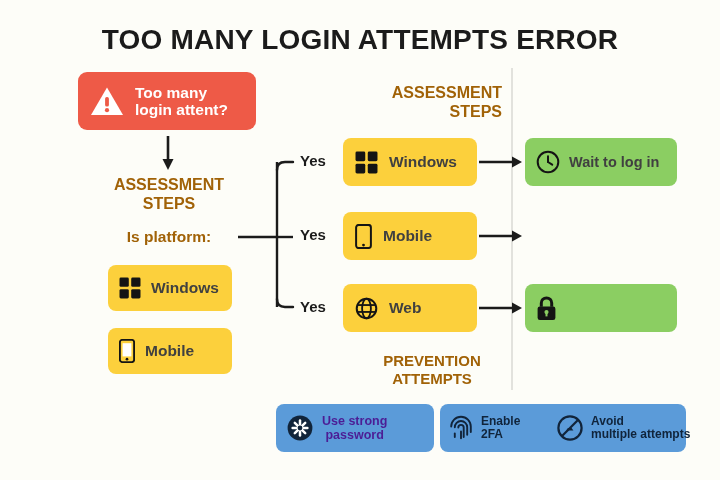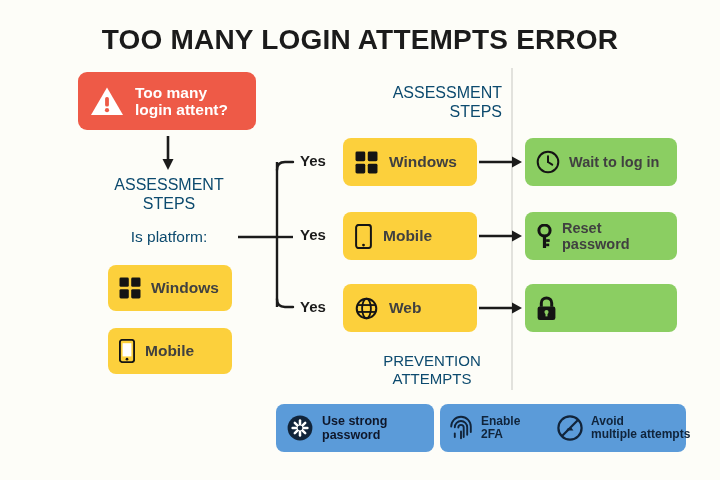--- a/index.html
+++ b/index.html
@@ -63,22 +63,22 @@
     border-radius: 9px;
   }
   #alert-box .lbl {
     color: #ffffff;
     font-size: 15.5px;
   }
 
   
   .plain {
     position: absolute;
-    font-weight: normal;
-    color: #0c4a6e;
+    font-weight: bold;
+    color: #a16207;
     line-height: 1.18;
   }
   #left-assessment {
     left: 86px;
     top: 176px;
     width: 166px;
     text-align: center;
     font-size: 16px;
   }
   #is-platform {
@@ -116,21 +116,21 @@
 
   
   .green { background: #8bce62; }
   .green .lbl { font-size: 14.5px; }
   #res-wait   { left: 525px; top: 138px; width: 152px; height: 48px; padding: 0 11px; gap: 9px; }
   #res-reset  { left: 525px; top: 212px; width: 152px; height: 48px; padding: 0 11px; gap: 9px; }
   #res-unlock { left: 525px; top: 284px; width: 152px; height: 48px; padding: 0 11px; gap: 9px; }
 
   
   .blue { background: #5b9bd9; }
-  .blue .lbl { font-size: 12.5px; color: #0f172a; }
+  .blue .lbl { font-size: 12.5px; color: #4c1d95; text-align: center; }
   #prev-1 { left: 276px; top: 404px; width: 158px; height: 48px; padding: 0 11px; gap: 9px; }
   #prev-wide {
     position: absolute;
     left: 440px;
     top: 404px;
     width: 246px;
     height: 48px;
     background: #5b9bd9;
     border-radius: 8px;
     display: flex;
@@ -293,31 +293,20 @@
       <svg class="icon-svg" width="23" height="23" viewBox="0 0 24 24">
         <circle cx="12" cy="12" r="10.2" fill="none" stroke="#141414" stroke-width="2.1"></circle>
         <ellipse cx="12" cy="12" rx="4.6" ry="10.2" fill="none" stroke="#141414" stroke-width="1.9"></ellipse>
         <line x1="2.1" y1="8.4" x2="21.9" y2="8.4" stroke="#141414" stroke-width="1.9"></line>
         <line x1="2.1" y1="15.6" x2="21.9" y2="15.6" stroke="#141414" stroke-width="1.9"></line>
       </svg>
     </span>
     <span class="lbl">Web</span>
   </div>
 
-  <div class="card green" id="res-reset">
-    <span class="ico">
-      <svg class="icon-svg" width="17" height="25" viewBox="0 0 17 25">
-        <circle cx="8.5" cy="6.6" r="5.6" fill="none" stroke="#141414" stroke-width="3"></circle>
-        <rect x="6.9" y="10.6" width="3.2" height="13.4" fill="#141414"></rect>
-        <rect x="10.1" y="15.2" width="3.6" height="2.7" fill="#141414"></rect>
-        <rect x="10.1" y="19.6" width="3.1" height="2.6" fill="#141414"></rect>
-      </svg>
-    </span>
-    <span class="lbl">Reset password</span>
-  </div>
 
   <div class="card green" id="res-unlock">
     <span class="ico">
       <svg class="icon-svg" width="21" height="25" viewBox="0 0 21 25">
         <path d="M5.3 10.8 V7.1 a5.2 5.2 0 0 1 10.4 0 V10.8" fill="none" stroke="#141414" stroke-width="3"></path>
         <rect x="1.6" y="10.4" width="17.8" height="13.6" rx="2.3" fill="#141414"></rect>
         <circle cx="10.5" cy="16.1" r="2.1" fill="#8bce62"></circle>
         <rect x="9.5" y="16.1" width="2" height="4.3" fill="#8bce62"></rect>
       </svg>
     </span>

